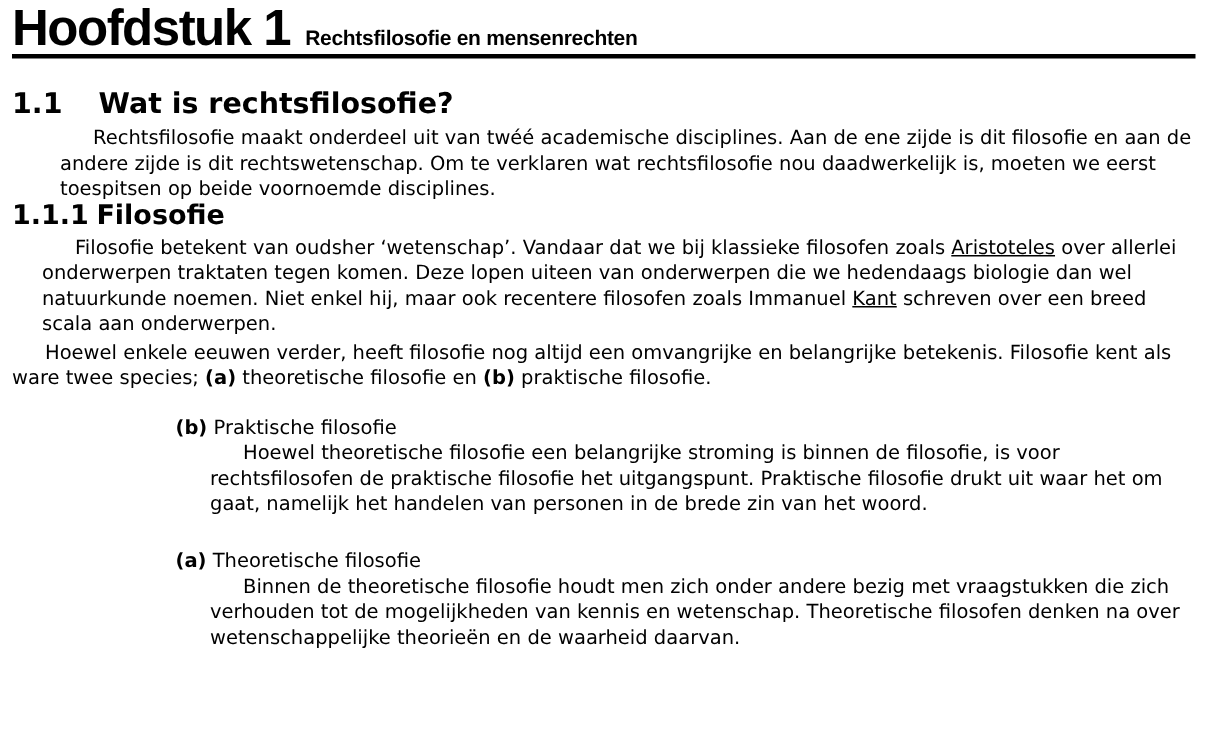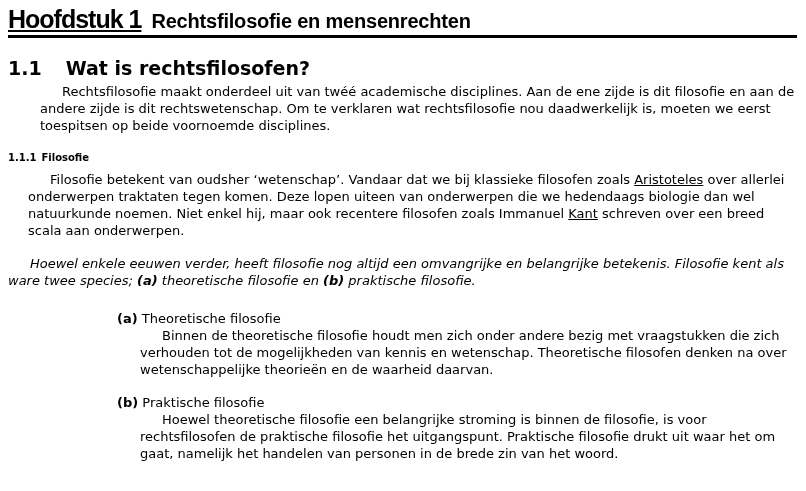--- a/index.html
+++ b/index.html
@@ -13,55 +13,53 @@
     line-height: 17px;
     overflow: hidden;
   }
   .page { padding: 6px 9px 0 8px; }
 
   
   .doc-header { display: flex; align-items: baseline; white-space: nowrap; }
   .chapter-title {
     font-family: "Liberation Sans", sans-serif;
     font-weight: bold;
-    font-size: 25px;
+    font-size: 34px;
     line-height: 27px;
     letter-spacing: -1px;
-    text-decoration: underline;
   }
   .chapter-subtitle {
     font-family: "Liberation Sans", sans-serif;
     font-weight: bold;
-    font-size: 20px;
+    font-size: 14px;
     letter-spacing: -0.2px;
     margin-left: 10px;
   }
   .header-rule { height: 3px; background: #000000; margin-top: 2px; }
 
   
   .sec-heading {
     margin-top: 19px;
     font-weight: bold;
     font-size: 19px;
     line-height: 23px;
   }
   .sec-heading .sec-number { margin-right: 24px; }
   .subsec-heading {
-    margin-top: 15px;
     font-weight: bold;
-    font-size: 10px;
+    font-size: 18px;
     line-height: 17px;
   }
   .subsec-heading .sec-number { margin-right: 5px; }
 
   
   .para { text-indent: 22px; }
   .intro-para { margin-top: 3px; margin-left: 32px; }
   .body-para { margin-top: 5px; margin-left: 20px; }
-  .follow-para { margin-top: 16px; font-style: italic; }
+  .follow-para { margin-top: 2px; }
   .b { font-weight: bold; }
   .u { text-decoration: underline; }
 
   
   .list-item { margin-left: 109px; }
   .list-item-a { margin-top: 21px; }
   .list-item-b { margin-top: 16px; }
   .item-head { line-height: 17px; }
   .item-body { margin-left: 23px; text-indent: 22px; }
 </style>
@@ -70,42 +68,42 @@
 
 <div class="page">
 
   <div class="doc-header">
     <span class="chapter-title">Hoofdstuk 1</span>
     <span class="chapter-subtitle">Rechtsfilosofie en mensenrechten</span>
   </div>
   <div class="header-rule"></div>
 
   <div class="sec-heading">
-    <span class="sec-number">1.1</span><span>Wat is rechtsfilosofen?</span>
+    <span class="sec-number">1.1</span><span>Wat is rechtsfilosofie?</span>
   </div>
 
   <div class="para intro-para">Rechtsfilosofie maakt onderdeel uit van twéé academische disciplines. Aan de ene zijde is dit filosofie en aan de andere zijde is dit rechtswetenschap. Om te verklaren wat rechtsfilosofie nou daadwerkelijk is, moeten we eerst toespitsen op beide voornoemde disciplines.</div>
 
   <div class="subsec-heading">
     <span class="sec-number">1.1.1</span><span>Filosofie</span>
   </div>
 
   <div class="para body-para"><span>Filosofie betekent van oudsher ‘wetenschap’. Vandaar dat we bij klassieke filosofen zoals </span><span class="u">Aristoteles</span><span> over allerlei onderwerpen traktaten tegen komen. Deze lopen uiteen van onderwerpen die we hedendaags biologie dan wel natuurkunde noemen. Niet enkel hij, maar ook recentere filosofen zoals Immanuel </span><span class="u">Kant</span><span> schreven over een breed scala aan onderwerpen.</span></div>
 
   <div class="para follow-para"><span>Hoewel enkele eeuwen verder, heeft filosofie nog altijd een omvangrijke en belangrijke betekenis. Filosofie kent als ware twee species; </span><span class="b">(a)</span><span> theoretische filosofie en </span><span class="b">(b)</span><span> praktische filosofie.</span></div>
 
+  <div class="list-item list-item-b">
+    <div class="item-head">
+      <span class="b">(b)</span>
+      <span>Praktische filosofie</span>
+    </div>
+    <div class="item-body">Hoewel theoretische filosofie een belangrijke stroming is binnen de filosofie, is voor rechtsfilosofen de praktische filosofie het uitgangspunt. Praktische filosofie drukt uit waar het om gaat, namelijk het handelen van personen in de brede zin van het woord.</div>
+  </div>
+
   <div class="list-item list-item-a">
     <div class="item-head">
       <span class="b">(a)</span>
       <span>Theoretische filosofie</span>
     </div>
     <div class="item-body">Binnen de theoretische filosofie houdt men zich onder andere bezig met vraagstukken die zich verhouden tot de mogelijkheden van kennis en wetenschap. Theoretische filosofen denken na over wetenschappelijke theorieën en de waarheid daarvan.</div>
   </div>
 
-  <div class="list-item list-item-b">
-    <div class="item-head">
-      <span class="b">(b)</span>
-      <span>Praktische filosofie</span>
-    </div>
-    <div class="item-body">Hoewel theoretische filosofie een belangrijke stroming is binnen de filosofie, is voor rechtsfilosofen de praktische filosofie het uitgangspunt. Praktische filosofie drukt uit waar het om gaat, namelijk het handelen van personen in de brede zin van het woord.</div>
-  </div>
-
 </div>
 
 </body></html>

